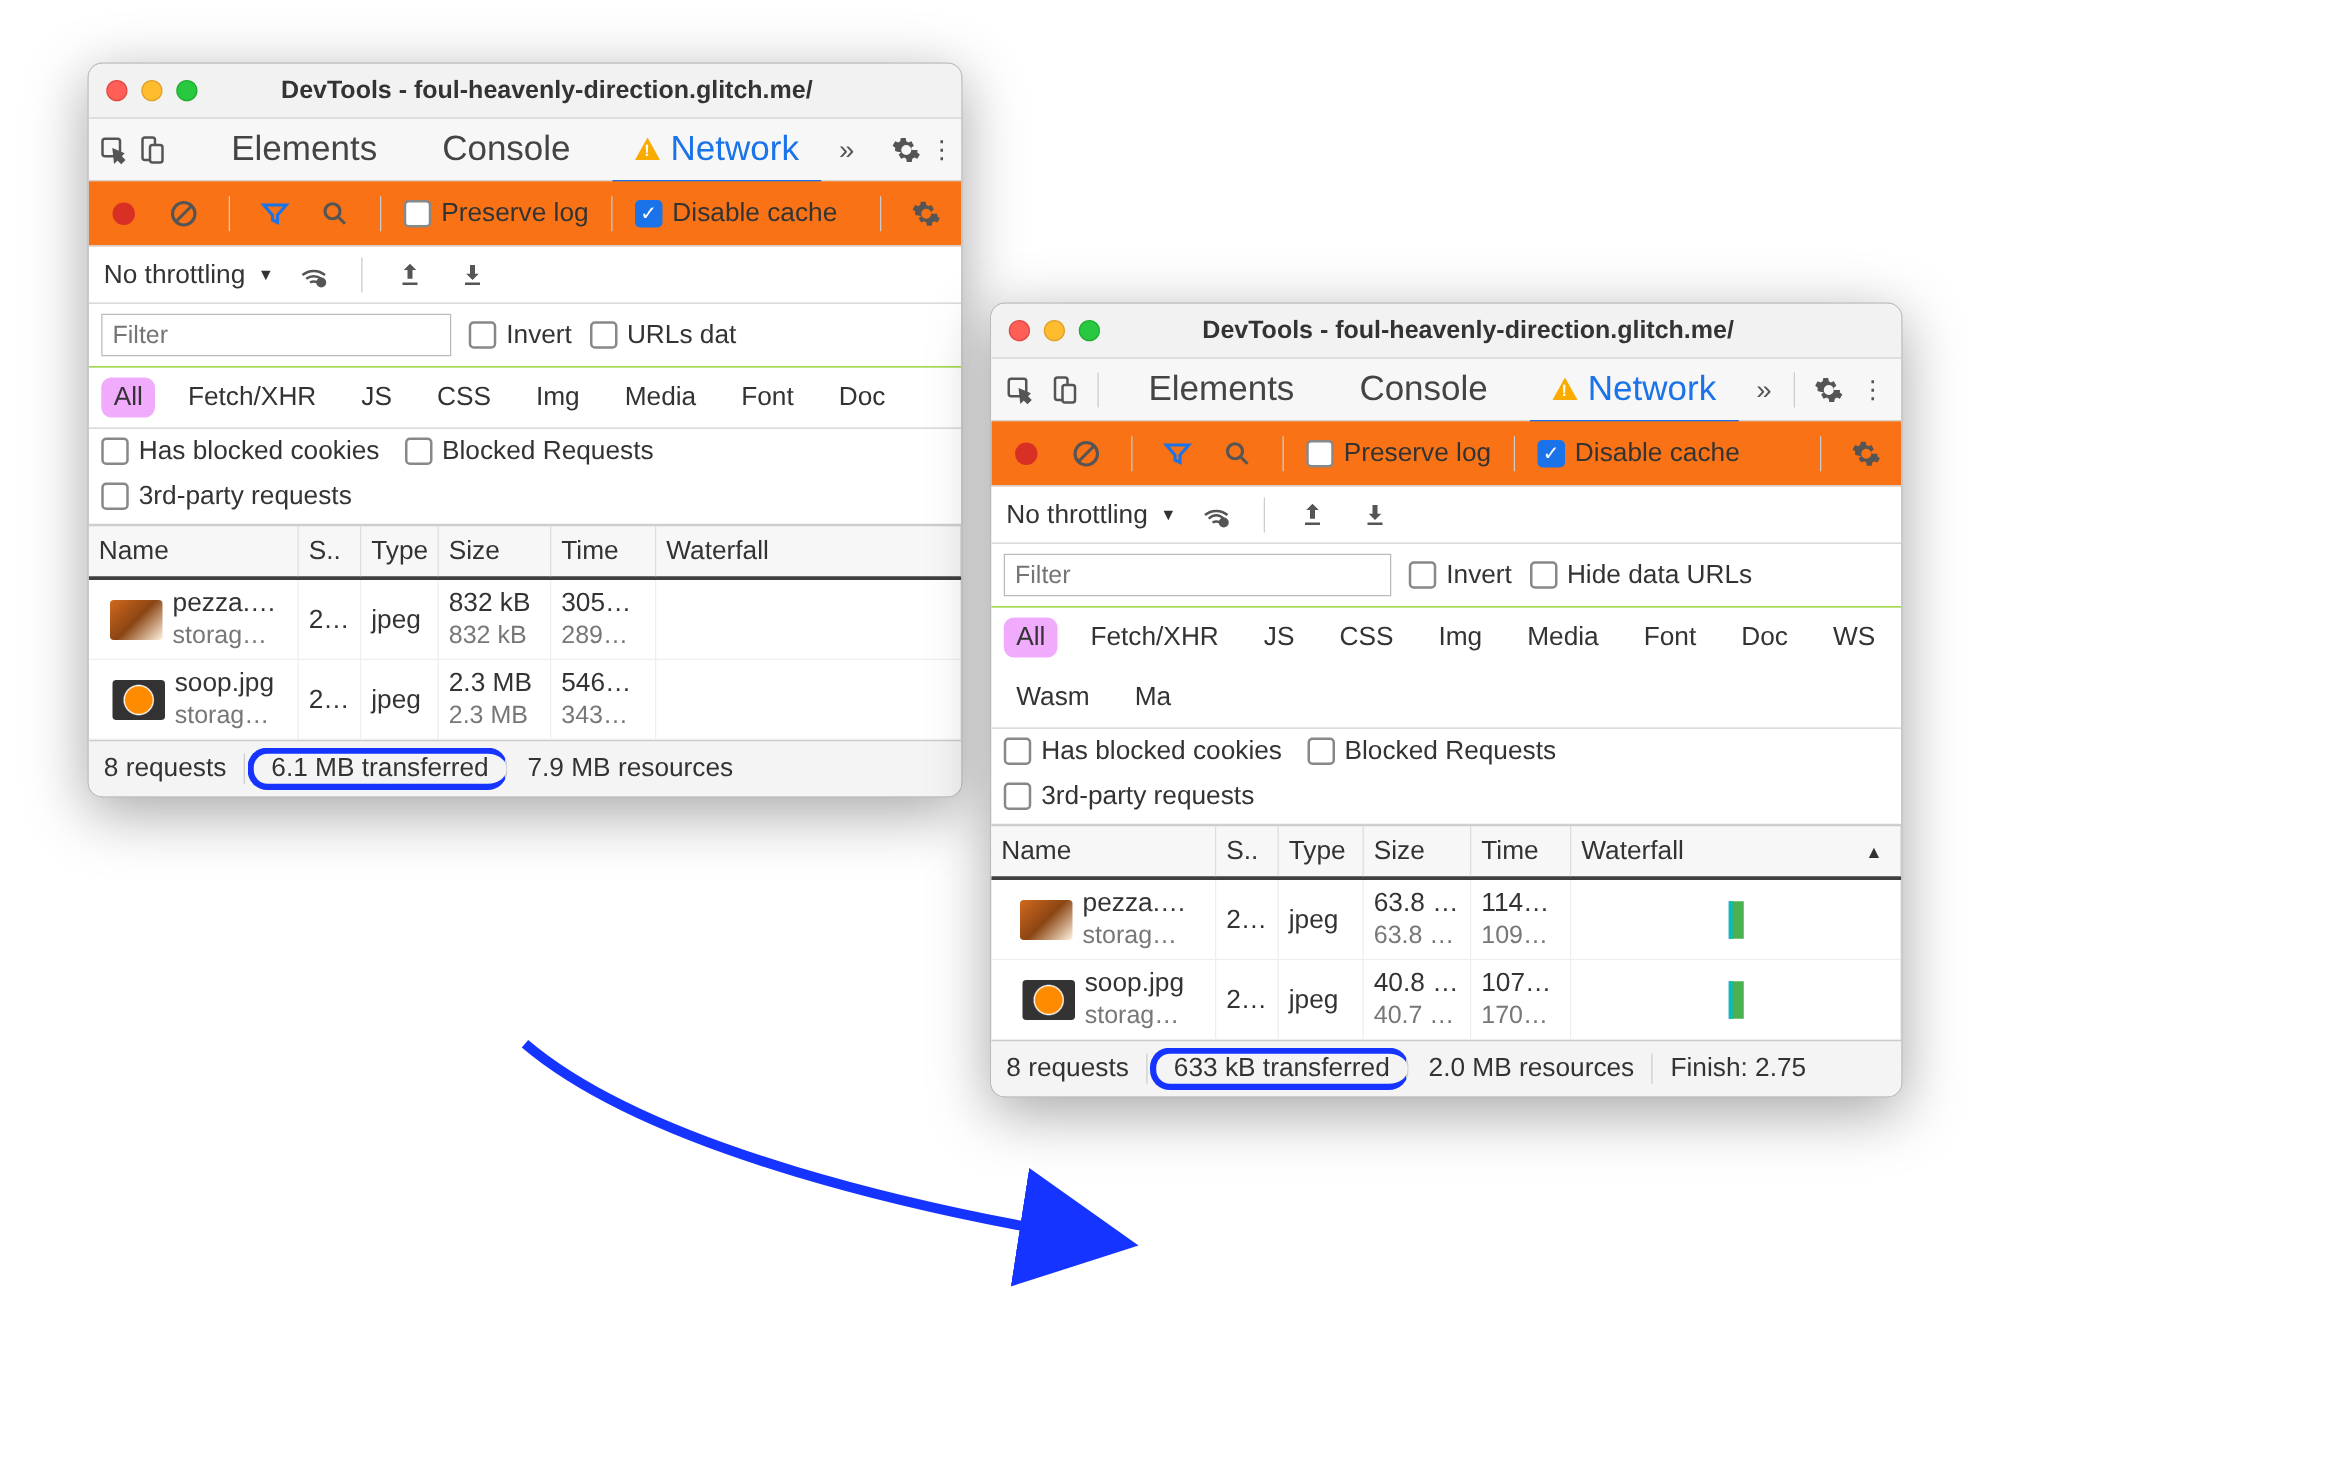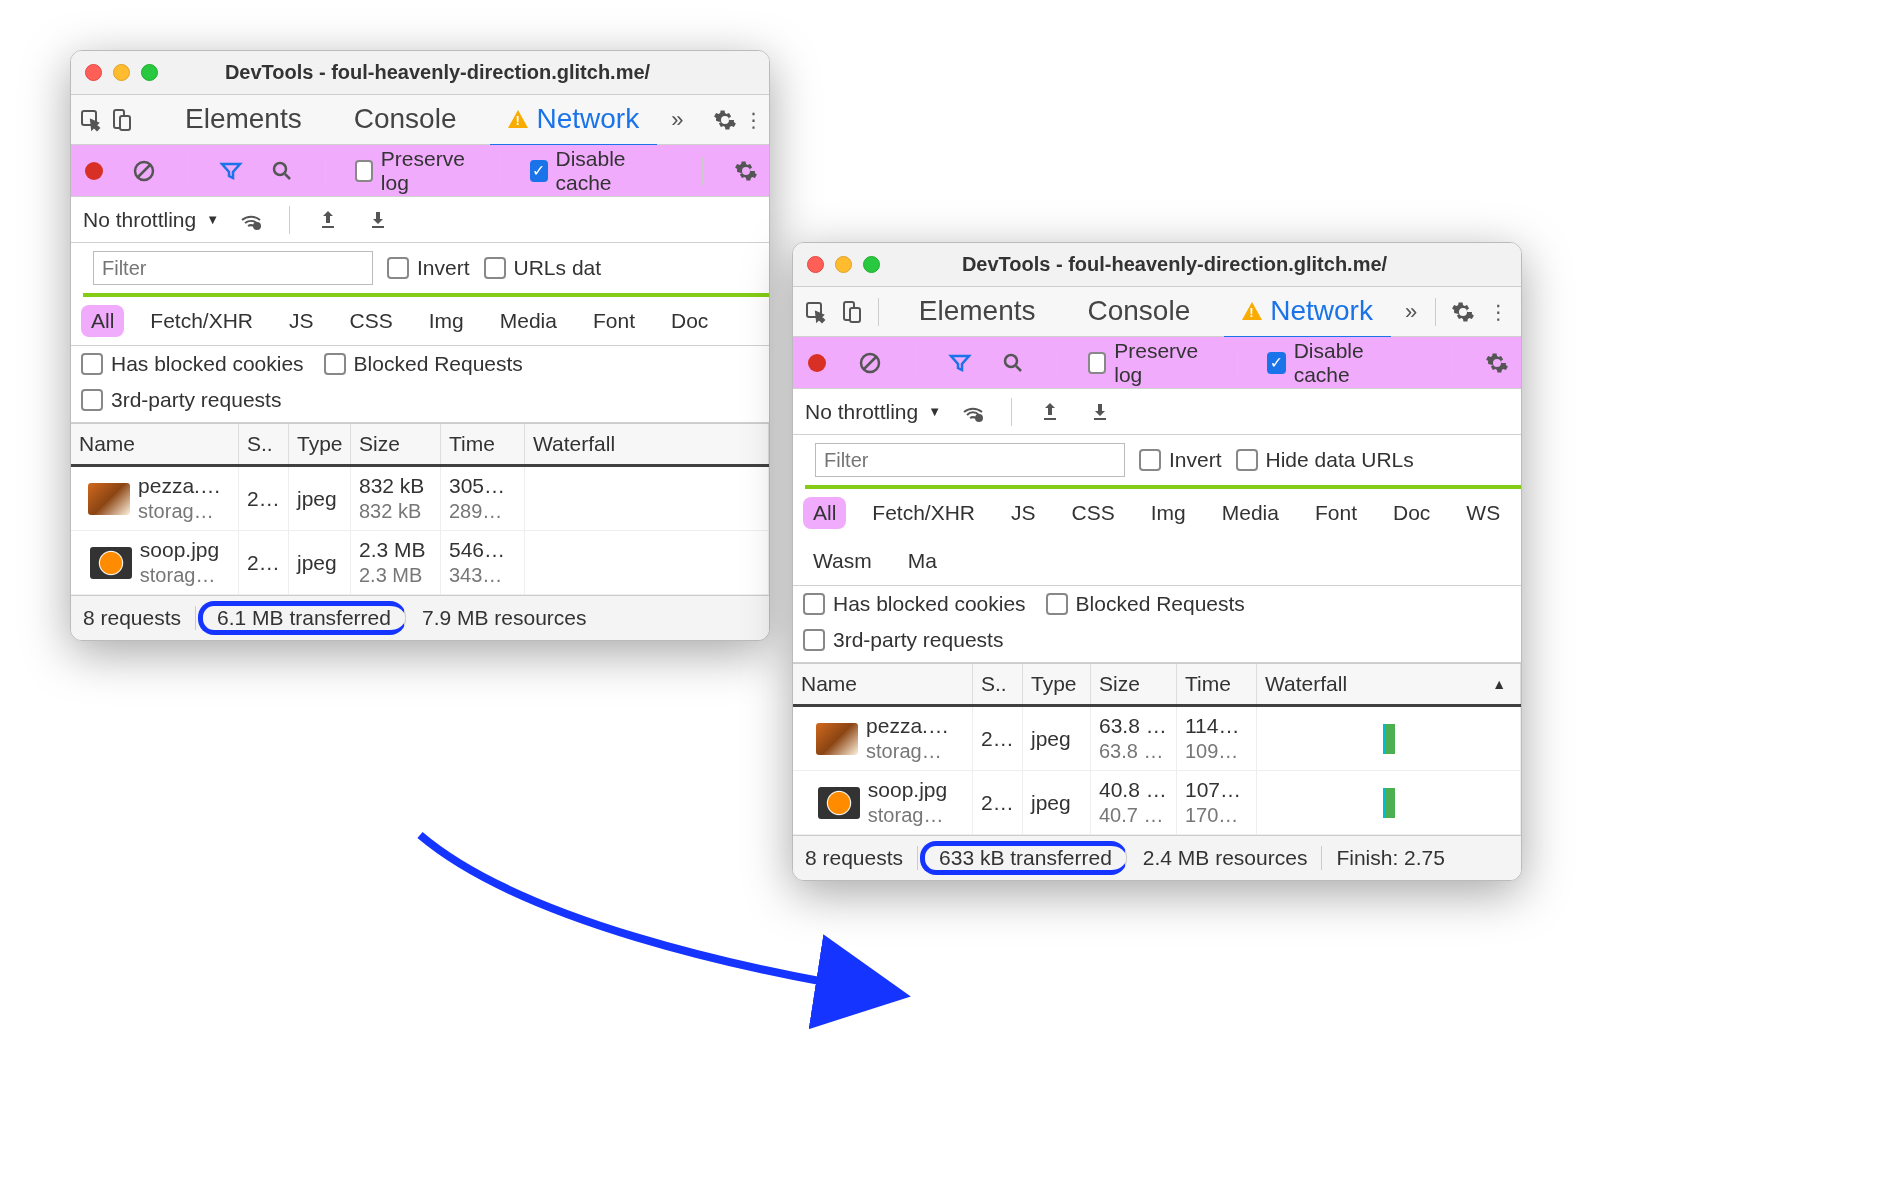--- a/index.html
+++ b/index.html
@@ -53,24 +53,24 @@
   .iconbtn svg { width: 24px; height: 24px; }
   .tabs { display: flex; gap: 16px; margin-left: 10px; font-size: 28px; color: #444; }
   .tab { padding: 10px 18px 9px; cursor: pointer; }
   .tab.active { color: #1a73e8; border-bottom: 3px solid #1a73e8; display:flex; align-items:center; gap:8px;}
   .expand { margin-left: 8px; font-size:22px; color:#555; }
   .spacer { flex: 1; }
   .divider-v { width:1px; height:28px; background:#ccc; margin:0 6px;}
   .toolbar {
     height: 52px;
     border-bottom: 1px solid #d0d0d0;
-    background: #f0abfc;
+    background: #f97316;
     display: flex; align-items: center;
     padding: 0 10px;
-    gap: 24px;
+    gap: 12px;
   }
   .rec { width:18px; height:18px; background:#d93025; border-radius:50%;}
   .funnel svg { stroke:#1a73e8; }
   .cb {
     display:flex; align-items:center; gap:8px;
     font-size:21px; color:#333;
   }
   .cbbox {
     width:22px; height:22px; border:2px solid #888; border-radius:4px;
     display:flex; align-items:center; justify-content:center;
@@ -78,23 +78,23 @@
   }
   .cbbox.checked { background:#1a73e8; border-color:#1a73e8; color:#fff; font-size:16px;}
   .throttle-row {
     height:46px; border-bottom:1px solid #d0d0d0;
     display:flex; align-items:center; padding:0 12px; gap:14px;
     font-size:21px; color:#333;
   }
   .dropdown { display:flex; align-items:center; gap:10px;}
   .tri { font-size:13px;}
   .filter-row {
-    border-bottom:4px solid #84cc16;
+    border-bottom:1px solid #84cc16;
     padding:8px 10px; display:flex; align-items:center; gap:14px; flex-wrap:wrap;
-    font-size:21px; color:#333;margin-left:12px;
+    font-size:21px; color:#333;
   }
   .filter-input {
     width:280px; height:34px; border:1px solid #bbb;
     font-size:20px; padding:0 8px; color:#777;
   }
   .type-row {
     padding:8px 10px; display:flex; gap:16px; flex-wrap:wrap;
     font-size:21px; color:#333;
     border-bottom:1px solid #d0d0d0;
   }
@@ -567,21 +567,21 @@
         <span class="sub">170…</span>
       </div>
     <div class="td" style="flex:1; flex-direction:row; justify-content:flex-end;">
         <div class="wf-bar"></div>
       </div>
   </div>
 
   <div class="status">
     <div class="seg">8 requests</div>
     <div class="seg highlight">633 kB transferred</div>
-    <div class="seg">2.4 MB resources</div>
+    <div class="seg">2.0 MB resources</div>
     <div class="seg">Finish: 2.75</div>
   </div>
 </div>
 
 <svg class="arrow" style="left:400px; top:830px;" width="560" height="220">
   <defs>
     <marker id="ah" markerWidth="14" markerHeight="14" refX="10" refY="6" orient="auto">
       <path d="M0,0 L12,6 L0,12 z" fill="#1634ff"></path>
     </marker>
   </defs>

